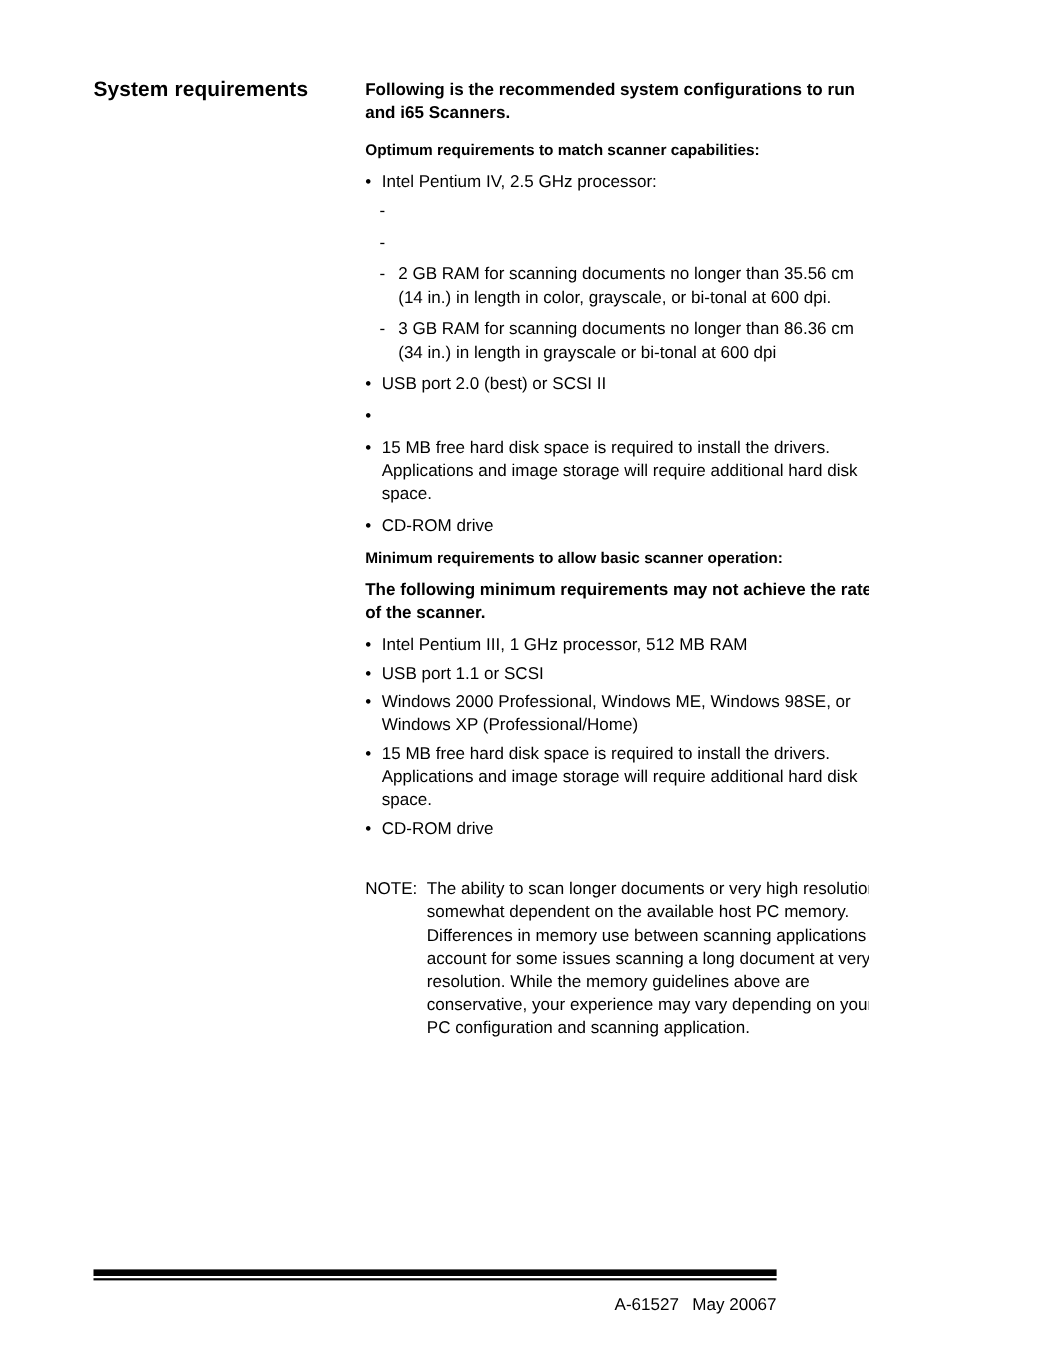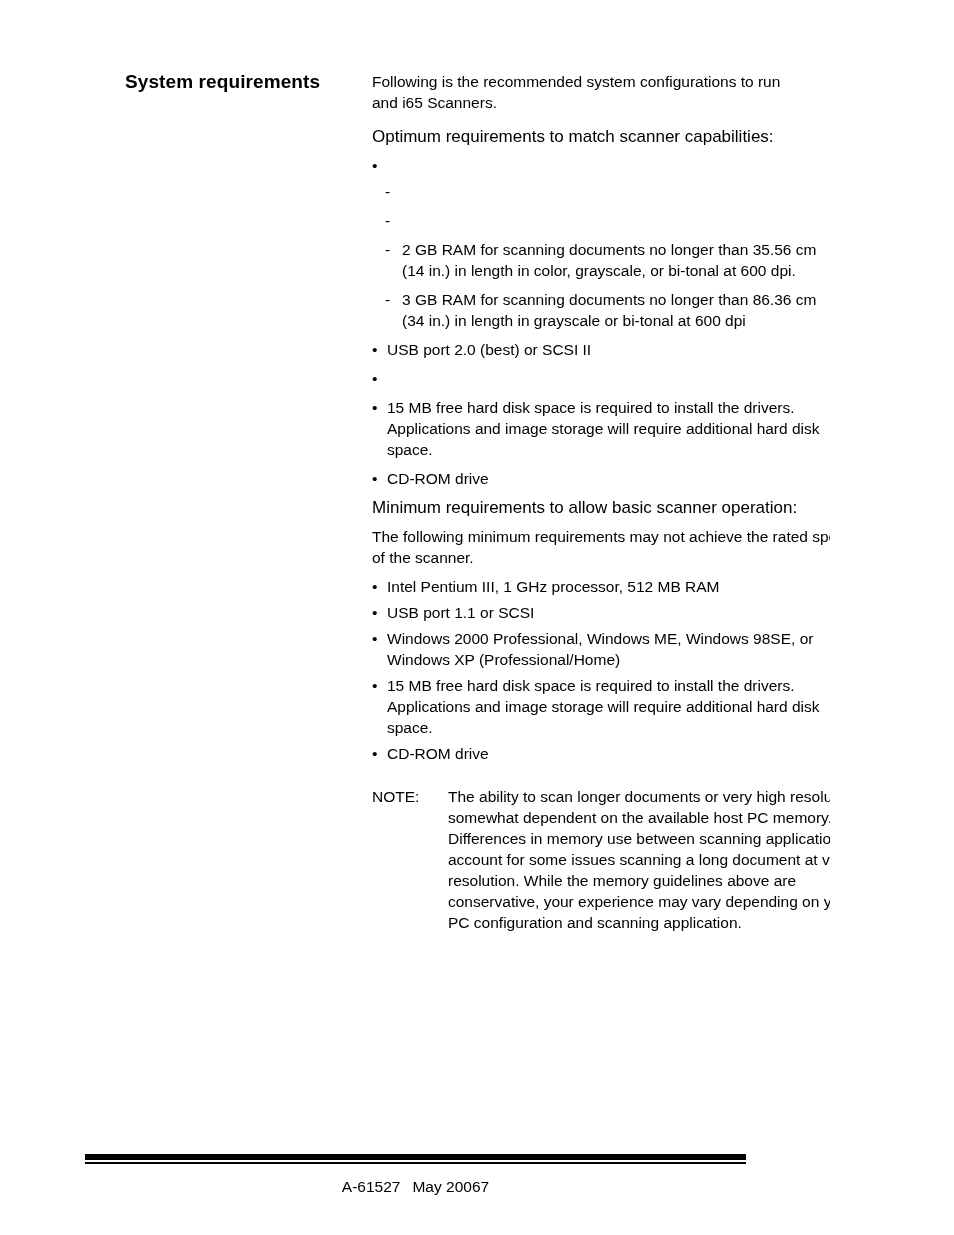--- a/index.html
+++ b/index.html
@@ -6,75 +6,74 @@
   .page {
     position: relative;
     width: 790px;
     height: 1235px;
     background: #ffffff;
     color: #000000;
     font-family: "Liberation Sans", sans-serif;
     font-size: 15.5px;
     line-height: 21px;
     overflow: hidden;
-    padding-left: 40px;
   }
   .main {
     display: flex;
     padding: 71px 84px 0 85px;
     box-sizing: border-box;
   }
   .left-col { width: 247px; flex-shrink: 0; }
   .right-col { width: 538px; flex-shrink: 0; }
 
   h1.section-title {
     font-size: 19px;
     line-height: 22px;
     font-weight: bold;
     margin: 0;
     letter-spacing: 0.1px;
   }
 
-  .para { margin: 0 0 13px 0; }
+  .para { margin: 0 0 13px 0; font-weight: bold; }
   .intro-line1 { display: flex; justify-content: space-between; }
 
   h2.subhead {
-    font-size: 17px;
+    font-size: 14px;
     line-height: 21px;
-    font-weight: normal;
+    font-weight: bold;
     margin: 0 0 8px 0;
   }
 
   ul.blist { list-style: none; margin: 0; padding: 0; }
   ul.optimum-list > li { margin-bottom: 8px; }
   ul.min-list > li { margin-bottom: 5px; }
   .row { display: flex; }
   .marker { width: 15px; flex-shrink: 0; }
 
   ul.dlist { list-style: none; margin: 5px 0 0 13px; padding: 0; }
   ul.dlist > li { display: flex; margin-bottom: 8px; }
   ul.dlist .marker { width: 17px; flex-shrink: 0; }
 
   .pre { white-space: pre-line; }
 
-  .note { display: flex; margin-top: 22px; gap: 20px; }
+  .note { display: flex; margin-top: 34px; }
   .note-label { width: 56px; flex-shrink: 0; }
   .note-text { flex: 1; }
 
   .footer {
     position: absolute;
     left: 85px;
     right: 84px;
     top: 1154px;
   }
   .rule-thick { height: 6px; background: #000; }
   .rule-thin { height: 1.5px; background: #000; margin-top: 2px; }
   .footer-row {
     display: flex;
-    justify-content: center;
+    justify-content: flex-end;
     margin-top: 12px;
     font-size: 15.5px;
   }
   .fspace { display: inline-block; width: 12px; }
 </style>
 </head>
 <body>
 
 <div class="page">
   <div class="main">
@@ -92,20 +91,21 @@
         </span>
         <span>and i65 Scanners.</span>
       </p>
 
       <h2 class="subhead">Optimum requirements to match scanner capabilities:</h2>
 
       <ul class="blist optimum-list">
         <li>
           <div class="row">
             <span class="marker">•</span>
+            <span class="pre">Intel Pentium IV, 2.5 GHz processor:</span>
           </div>
           <ul class="dlist">
             <li>
               <span class="marker">-</span>
             </li>
             <li>
               <span class="marker">-</span>
             </li>
             <li>
               <span class="marker">-</span>

